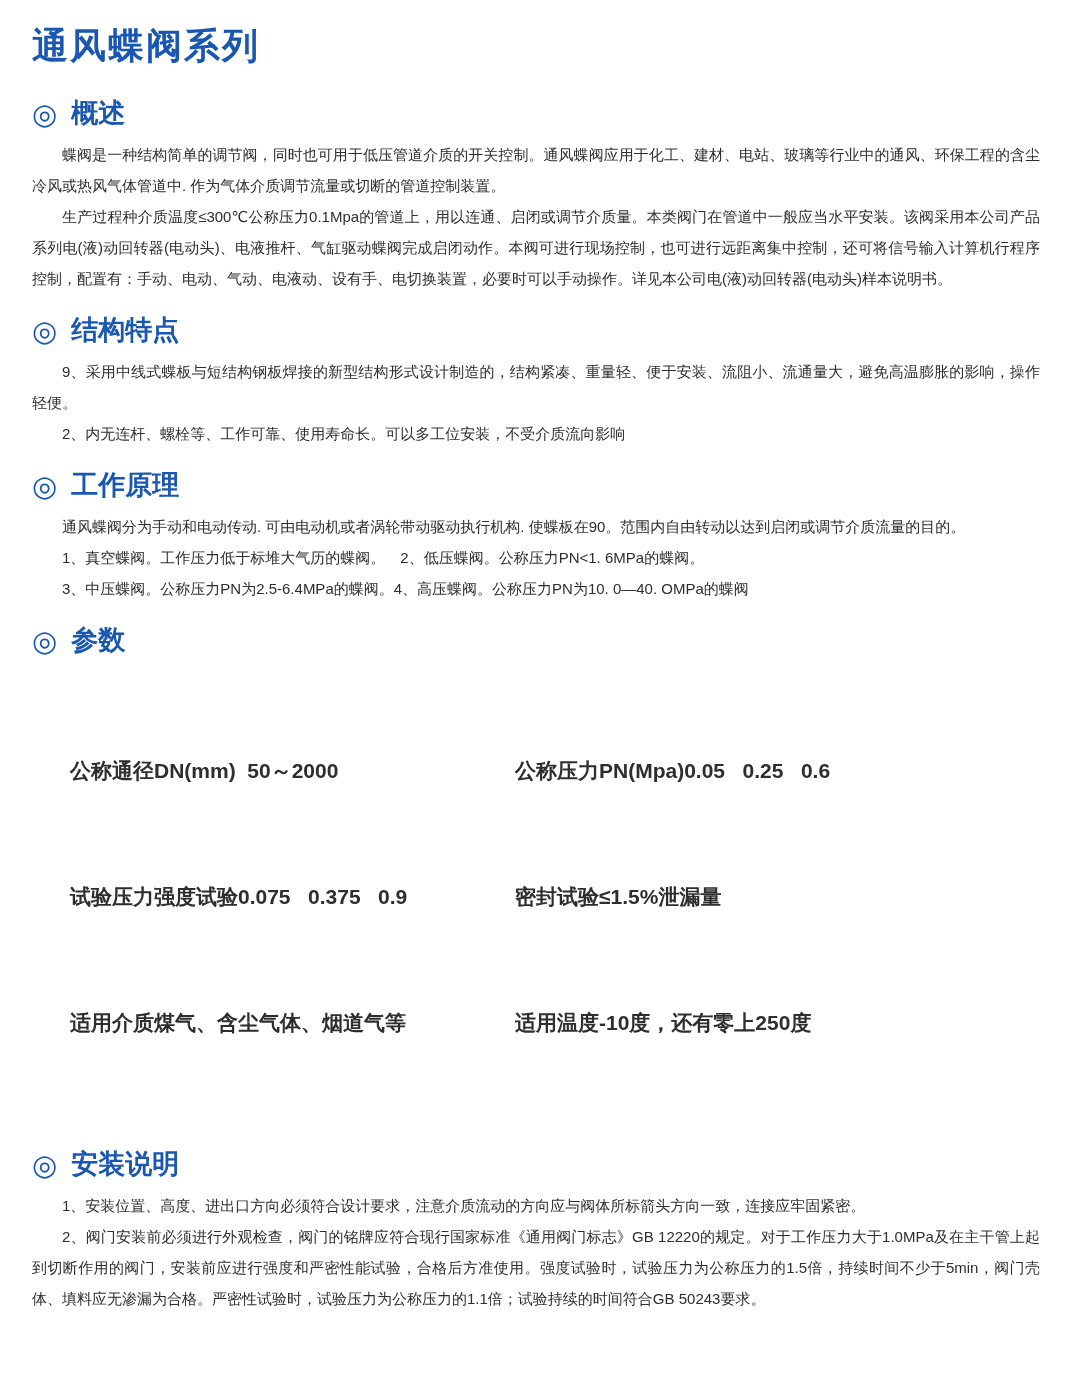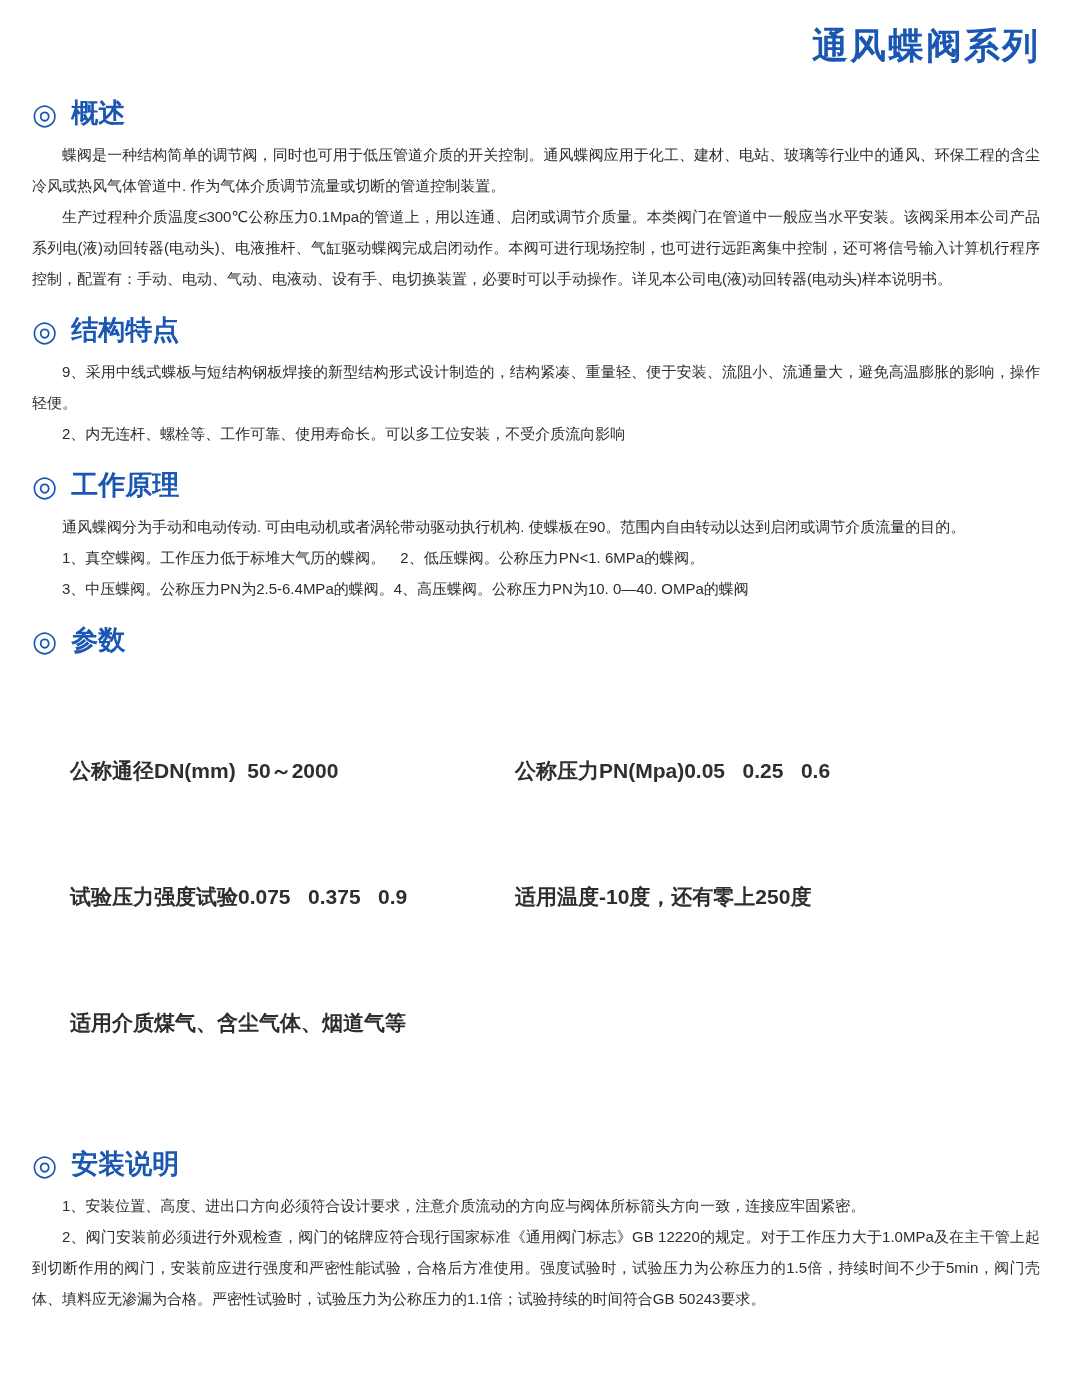--- a/index.html
+++ b/index.html
@@ -15,21 +15,21 @@
     background:var(--bg);
     color:var(--body-text);
     font-family:"Liberation Sans","DejaVu Sans",sans-serif;
   }
   .page{
     width:1071px;
     padding:12px 31px 18px 32px;
   }
   .doc-title{
     margin:10px 0 24px 0;
-    text-align:right;
+    text-align:left;
     font-size:36px;
     font-weight:bold;
     color:var(--accent);
     letter-spacing:2px;
   }
   .section-heading{
     display:flex;
     align-items:center;
     gap:14px;
     margin:18px 0 8px 0;
@@ -103,20 +103,21 @@
       <span>参数</span>
     </div>
     <div class="params">
       <div class="col col-left">
         <div>公称通径DN(mm)  50～2000</div>
         <div>试验压力强度试验0.075   0.375   0.9</div>
         <div>适用介质煤气、含尘气体、烟道气等</div>
       </div>
       <div class="col col-right">
         <div>公称压力PN(Mpa)0.05   0.25   0.6</div>
+        <div>密封试验≤1.5%泄漏量</div>
         <div>适用温度-10度，还有零上250度</div>
       </div>
     </div>
   </section>
 
   <section>
     <div class="section-heading">
       <span class="bullet">◎</span>
       <span>安装说明</span>
     </div>

